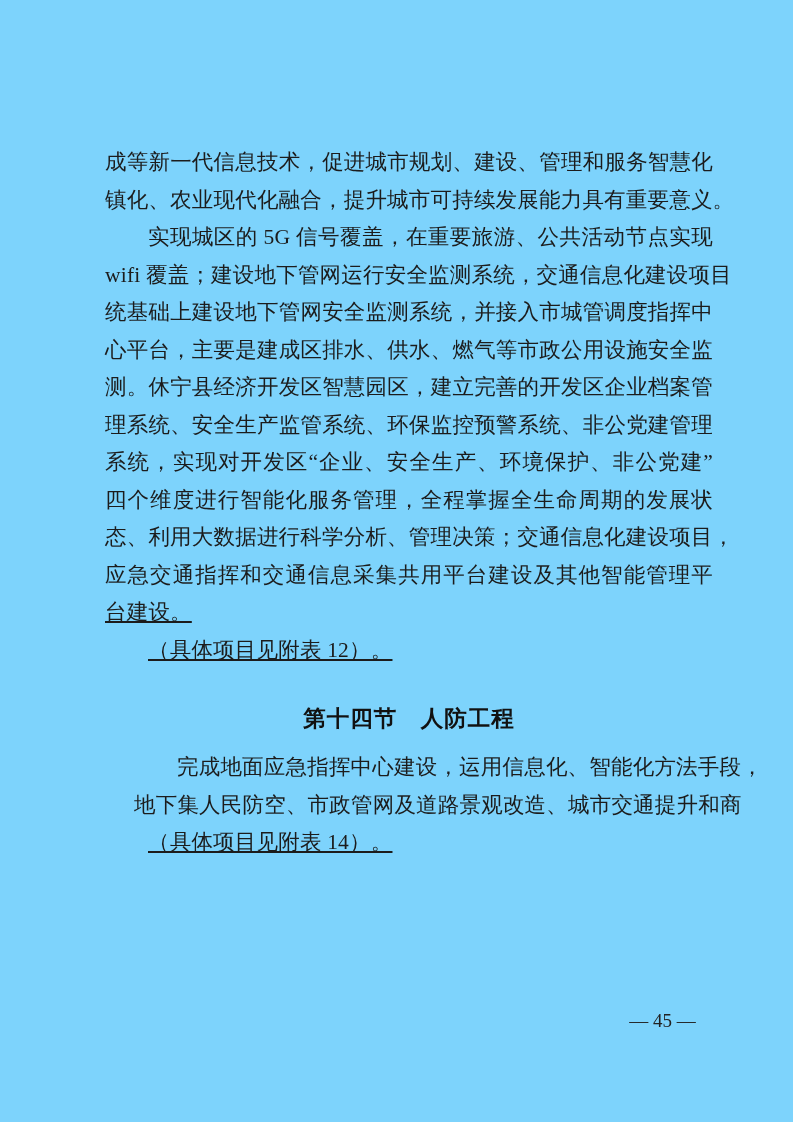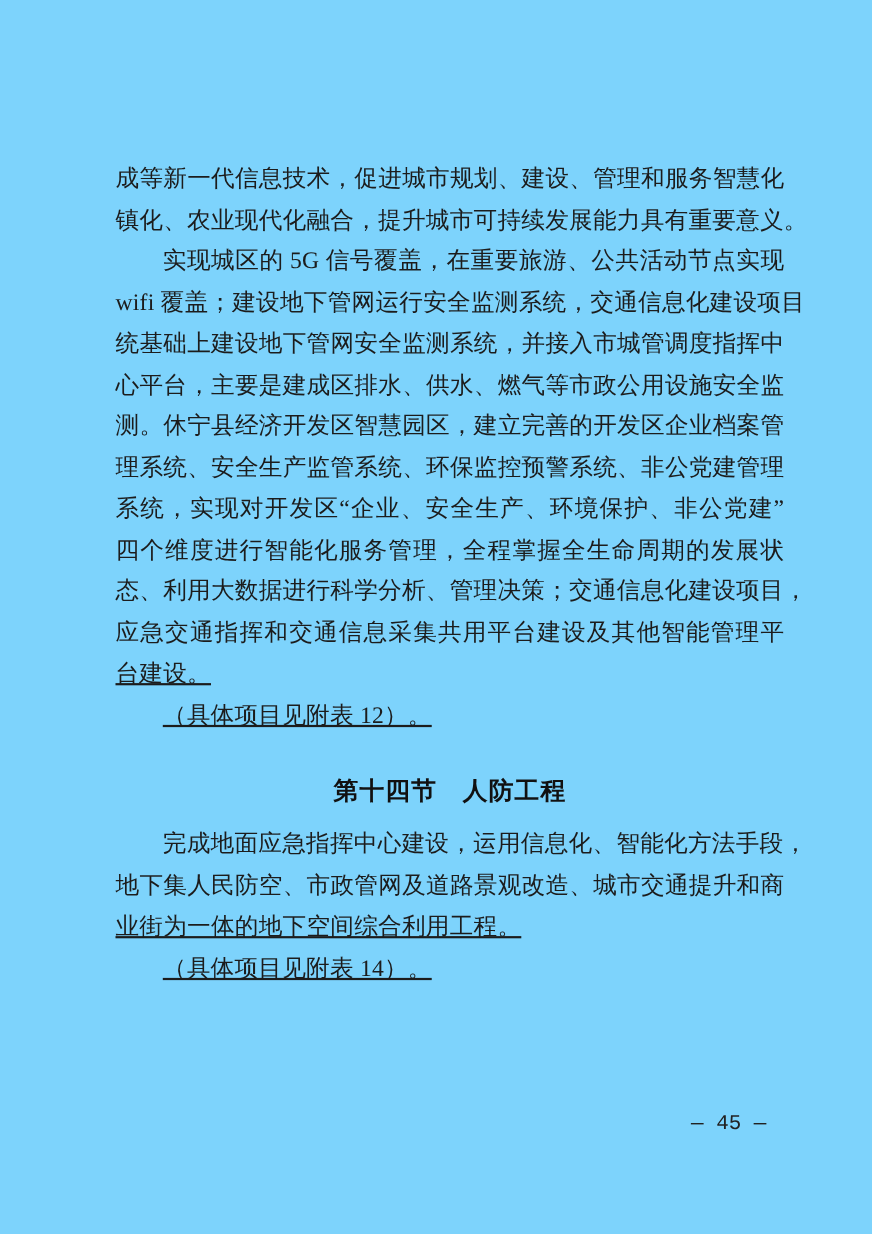--- a/index.html
+++ b/index.html
@@ -49,30 +49,31 @@
     margin-top: 22px;
     text-align: center;
     font-family: "Liberation Sans", "DejaVu Sans", sans-serif;
     font-weight: bold;
     font-size: 22.5px;
     color: #111111;
     letter-spacing: 1px;
   }
   .para-after-heading {
     margin-top: 2px;
+    margin-left: 29px;
   }
   .page-number {
     position: absolute;
     left: 615px;
     top: 1010px;
     width: 95px;
     text-align: center;
     font-size: 19px;
     color: #222222;
-    font-family: Liberation Mono, monospace;
+    font-family: Liberation Serif, serif;
   }
 </style>
 </head>
 <body>
 
 <div class="page">
   <div class="body-text">
 
     <div class="para">
       <div class="line">成等新一代信息技术，促进城市规划、建设、管理和服务智慧化</div>
@@ -95,21 +96,20 @@
 
     <div class="para">
       <div class="line indent last">（具体项目见附表 12）。</div>
     </div>
 
     <div class="section-heading">第十四节　人防工程</div>
 
     <div class="para para-after-heading">
       <div class="line indent">完成地面应急指挥中心建设，运用信息化、智能化方法手段，</div>
       <div class="line">地下集人民防空、市政管网及道路景观改造、城市交通提升和商</div>
-      <div class="line last">业街为一体的地下空间综合利用工程。</div>
     </div>
 
     <div class="para">
       <div class="line indent last">（具体项目见附表 14）。</div>
     </div>
 
   </div>
 
   <div class="page-number">— 45 —</div>
 </div>

